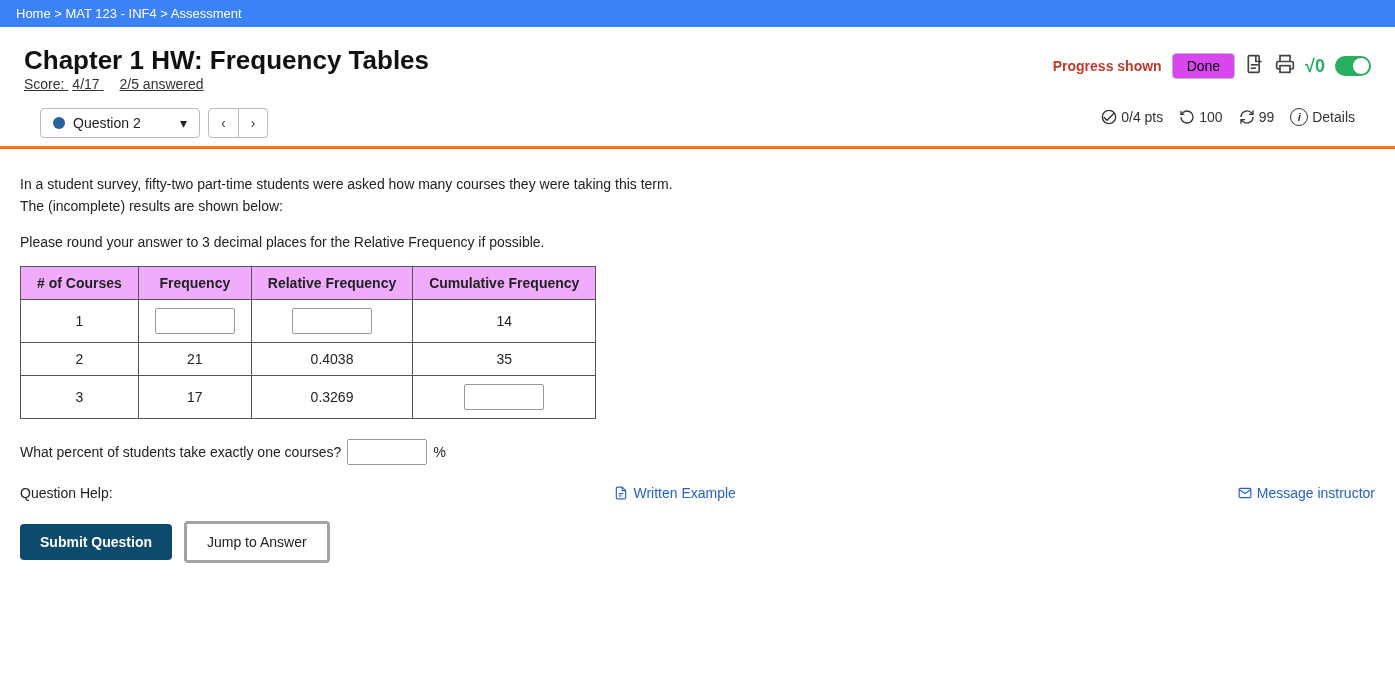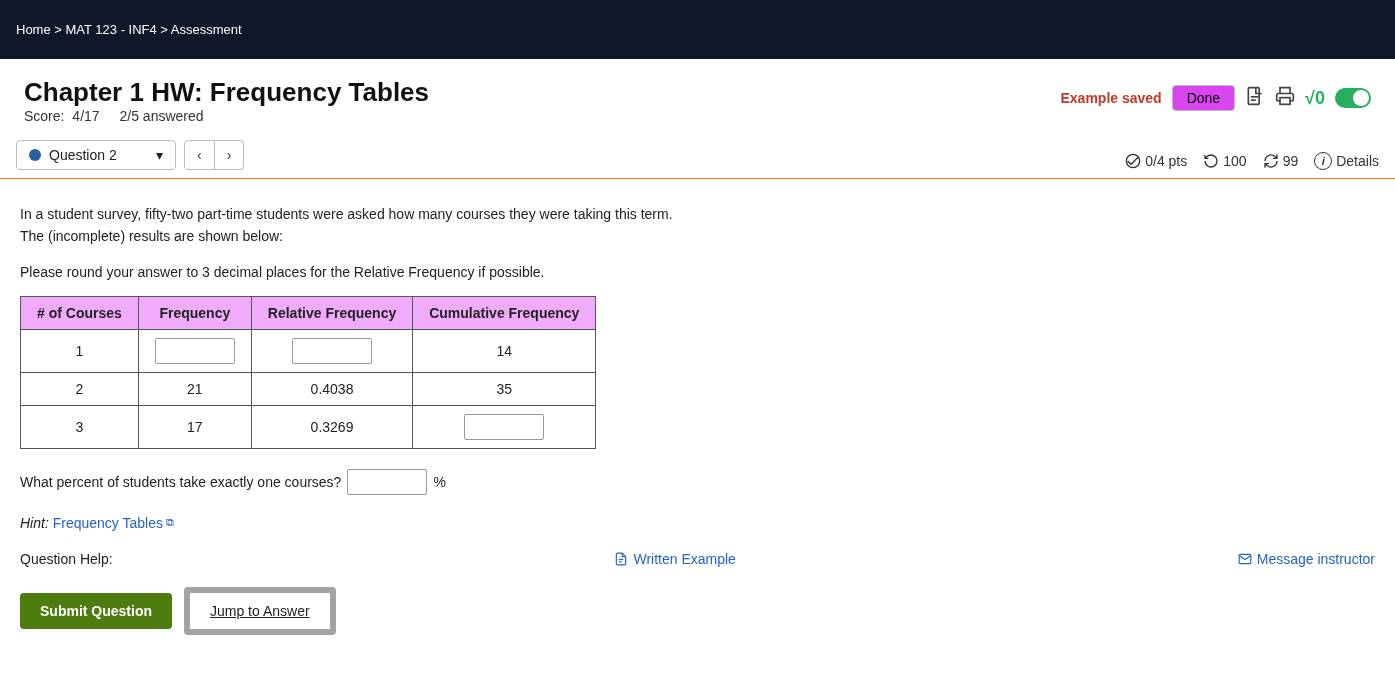--- a/index.html
+++ b/index.html
@@ -1,21 +1,21 @@
 <!DOCTYPE html>
 <html><head>
   <meta charset="utf-8">
   <style>
     * { box-sizing: border-box; margin: 0; padding: 0; }
     body { font-family: Arial, sans-serif; background: #f0f2f5; font-size: 14px; color: #222; }
 
     .top-nav {
-      background: #0f172a;
+      background: #3b82f6;
       color: #fff;
-      padding: 22px 16px;
+      padding: 6px 16px;
       font-size: 13px;
     }
 
     .main-container {
       background: #fff;
       margin: 0 auto;
       max-width: 1395px;
       min-height: 685px;
     }
 
@@ -28,20 +28,21 @@
 
     .header-left h1 {
       font-size: 26px;
       font-weight: bold;
       color: #111;
     }
 
     .header-left .score-line {
       font-size: 14px;
       color: #333;
+      text-decoration: underline;
     }
 
     .header-right {
       display: flex;
       align-items: center;
       gap: 10px;
       margin-top: 8px;
     }
 
     .progress-saved {
@@ -87,25 +88,25 @@
       position: absolute;
       right: 2px;
       top: 2px;
       width: 16px;
       height: 16px;
       background: #fff;
       border-radius: 50%;
     }
 
     .toolbar-section {
-      padding: 8px 16px;
+      padding: 8px 40px;
       display: flex;
       justify-content: space-between;
-      align-items: flex-end;
-      border-bottom: 1px solid #f97316;
+      align-items: flex-start;
+      border-bottom: 3px solid #f97316;
     }
 
     .question-selector {
       display: flex;
       align-items: center;
       gap: 8px;
     }
 
     .question-dropdown {
       display: flex;
@@ -276,39 +277,38 @@
       font-size: 14px;
     }
 
     .actions-section {
       display: flex;
       align-items: center;
       gap: 12px;
     }
 
     .submit-btn {
-      background: #4d7c0f;
+      background: #0c4a6e;
       color: #fff;
       border: none;
       border-radius: 4px;
       padding: 10px 20px;
       font-size: 14px;
       font-weight: bold;
       cursor: pointer;
     }
 
     .jump-btn {
       background: #fff;
       color: #222;
-      border: 6px solid #a3a3a3;
+      border: 3px solid #a3a3a3;
       border-radius: 4px;
       padding: 10px 20px;
       font-size: 14px;
       cursor: pointer;
-      text-decoration: underline;
     }
 
     .circle-icon {
       display: inline-flex;
       align-items: center;
       justify-content: center;
       width: 18px;
       height: 18px;
       border: 1.5px solid #333;
       border-radius: 50%;
@@ -329,21 +329,21 @@
   <div class="header-section">
     <div class="header-left">
       <h1>Chapter 1 HW: Frequency Tables</h1>
       <div class="score-line">
         <span>Score:</span>
         <span style="margin-left:4px;">4/17</span>
         <span style="margin-left:16px;">2/5 answered</span>
       </div>
     </div>
     <div class="header-right">
-      <span class="progress-saved">Example saved</span>
+      <span class="progress-saved">Progress shown</span>
       <button class="done-btn">Done</button>
       <button class="icon-btn" title="Document">
         <svg width="20" height="20" viewBox="0 0 24 24" fill="none" stroke="#444" stroke-width="2">
           <rect x="4" y="2" width="13" height="20" rx="1"></rect>
           <polyline points="13,2 13,9 20,9"></polyline>
           <line x1="7" y1="13" x2="16" y2="13"></line>
           <line x1="7" y1="17" x2="13" y2="17"></line>
         </svg>
       </button>
       <button class="icon-btn" title="Print">
@@ -448,27 +448,20 @@
         </tr>
       </tbody>
     </table>
 
     <div class="percent-question">
       <span>What percent of students take exactly one courses?</span>
       <input type="text" class="percent-input" value="" style="">
       <span>%</span>
     </div>
 
-    <div class="hint-section">
-      <span class="hint-label">Hint:</span>
-      <a class="hint-link" href="#">
-        <span>Frequency Tables</span>
-        <span class="ext-link-icon">⧉</span>
-      </a>
-    </div>
 
     <div class="question-help-section">
       <span class="question-help-label">
         <span>Question Help:</span>
       </span>
       <a class="help-link" href="#">
         <svg width="14" height="14" viewBox="0 0 24 24" fill="none" stroke="#2563c7" stroke-width="2">
           <path d="M14 2H6a2 2 0 0 0-2 2v16a2 2 0 0 0 2 2h12a2 2 0 0 0 2-2V8z"></path>
           <polyline points="14,2 14,8 20,8"></polyline>
           <line x1="8" y1="13" x2="16" y2="13"></line>

